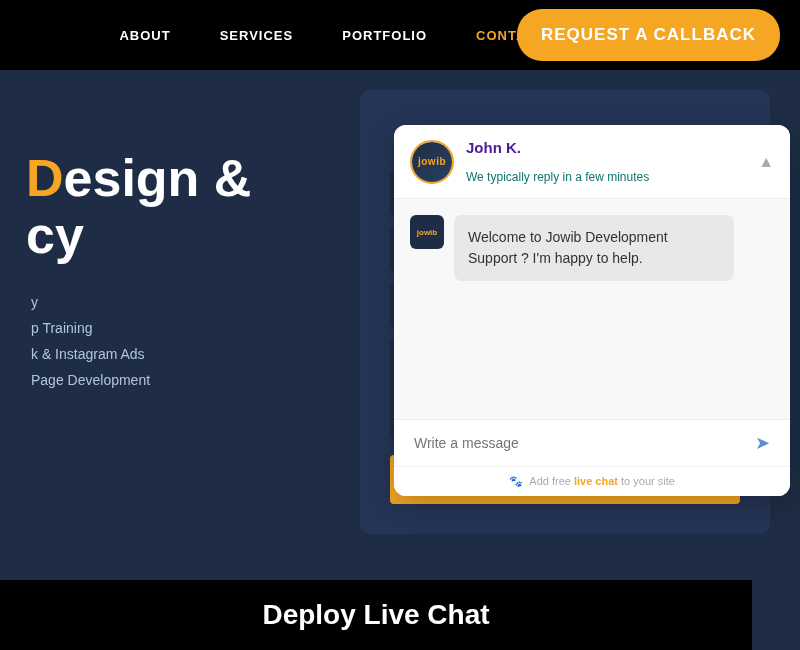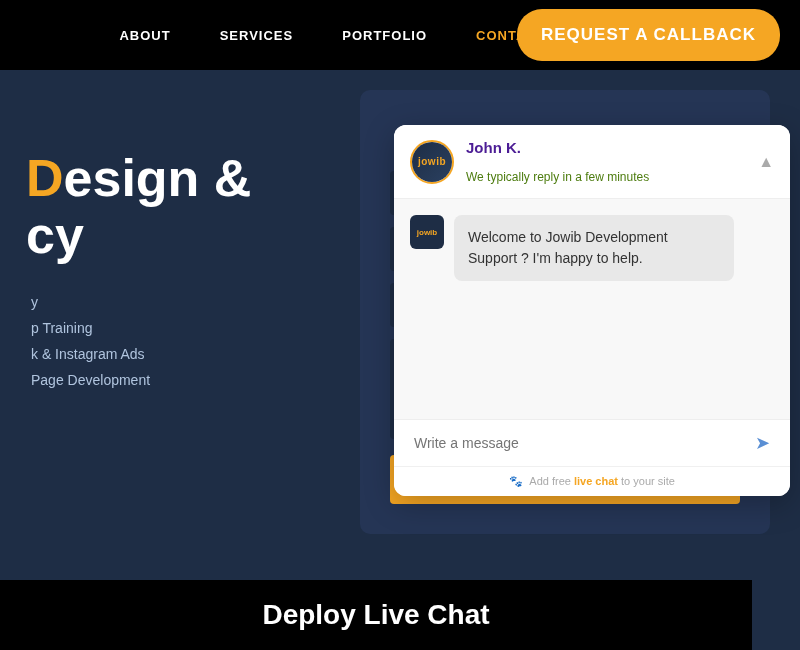--- a/index.html
+++ b/index.html
@@ -189,21 +189,21 @@
       color: #f5a623;
       letter-spacing: 0.5px;
     }
     .chat-header-info .chat-name {
       font-weight: 700;
       font-size: 15px;
       color: #4c1d95;
     }
     .chat-header-info .chat-status {
       font-size: 12px;
-      color: #4d7c0f;
+      color: #0f766e;
       margin-top: 14px;
     }
     .chat-scroll-btn {
       margin-left: auto;
       background: none;
       border: none;
       color: #aaa;
       font-size: 16px;
       cursor: pointer;
     }

